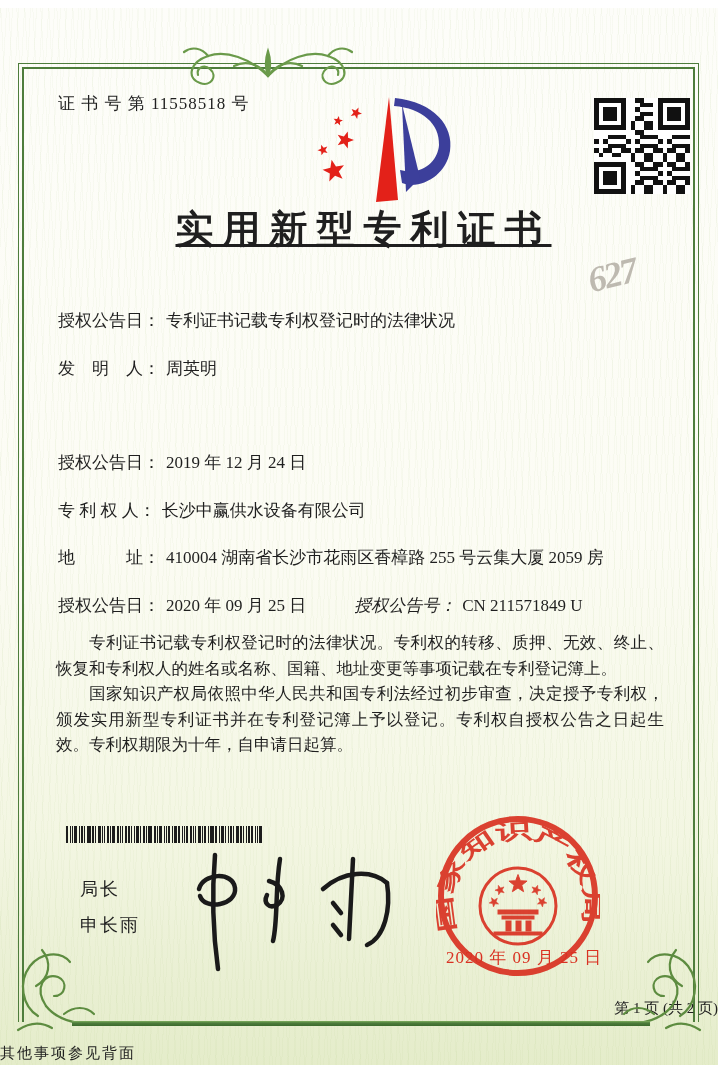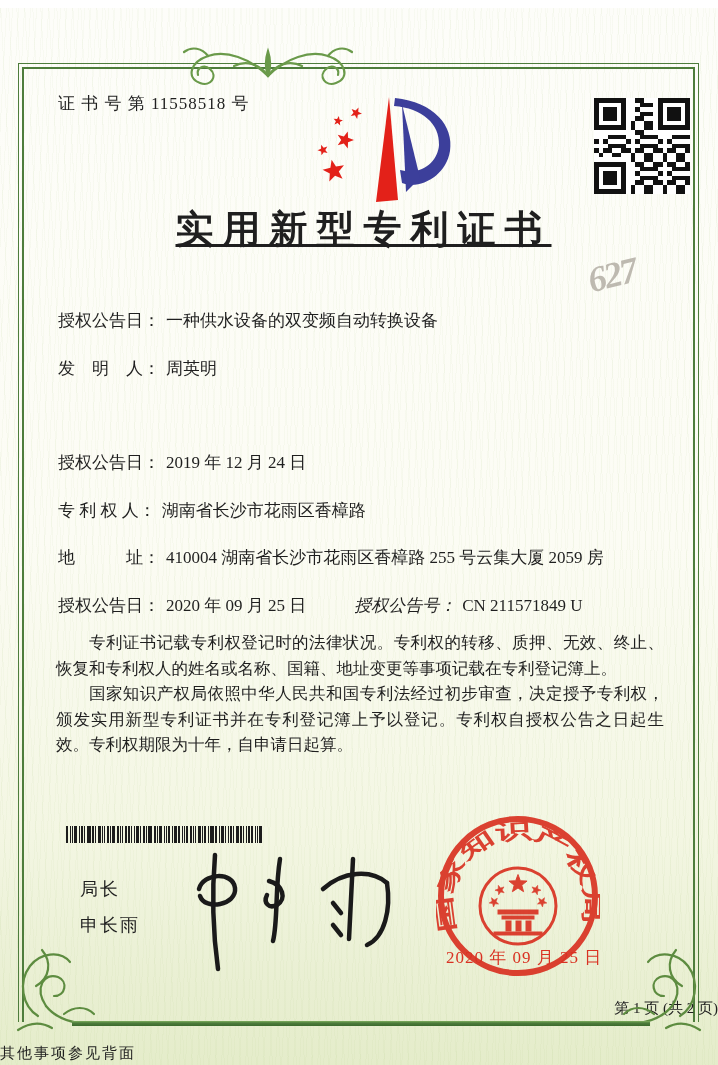--- a/index.html
+++ b/index.html
@@ -225,30 +225,30 @@
       <rect x="0" y="14" width="7" height="7" fill="#111"></rect>
       <rect x="1" y="15" width="5" height="5" fill="#fff"></rect>
       <rect x="2" y="16" width="3" height="3" fill="#111"></rect>
     </svg>
 
   <div class="title">实用新型专利证书</div>
 
   <div class="pencil-note">627</div>
 
   <div class="row r1">
-    <span class="lbl">授权公告日：</span><span class="val">一种供水设备的双变频自动转换设备</span>
+    <span class="lbl">授权公告日：</span><span class="val">专利证书记载专利权登记时的法律状况</span>
   </div>
   <div class="row r2">
     <span class="lbl">发　明　人：</span><span class="val">周英明</span>
   </div>
   <div class="row r4">
     <span class="lbl">授权公告日：</span><span class="val">2019 年 12 月 24 日</span>
   </div>
   <div class="row r5">
-    <span class="lbl">专 利 权 人：</span><span class="val">湖南省长沙市花雨区香樟路</span>
+    <span class="lbl">专 利 权 人：</span><span class="val">长沙中赢供水设备有限公司</span>
   </div>
   <div class="row r6">
     <span class="lbl">地　　　址：</span><span class="val">410004 湖南省长沙市花雨区香樟路 255 号云集大厦 2059 房</span>
   </div>
   <div class="row r7">
     <span class="lbl">授权公告日：</span><span class="val">2020 年 09 月 25 日</span><span class="lbl second-pair">授权公告号：</span><span class="val">CN 211571849 U</span>
   </div>
 
   <div class="paragraphs">
     <p>专利证书记载专利权登记时的法律状况。专利权的转移、质押、无效、终止、恢复和专利权人的姓名或名称、国籍、地址变更等事项记载在专利登记簿上。</p>

